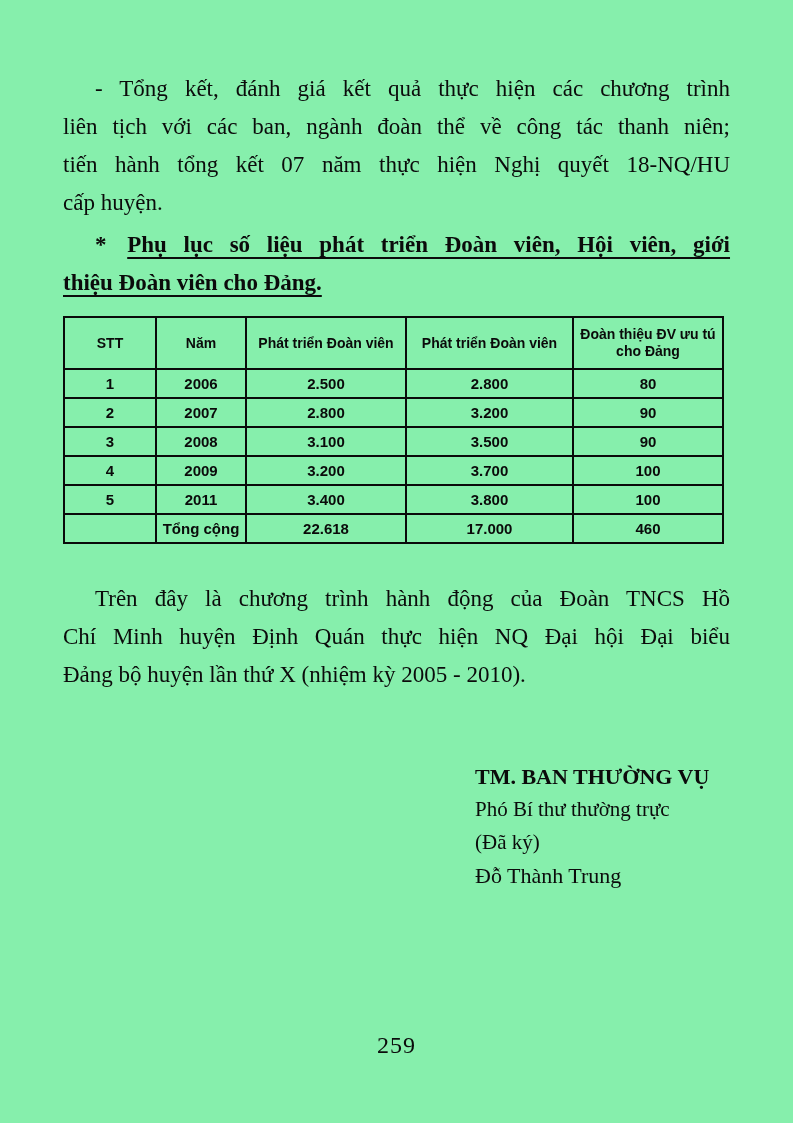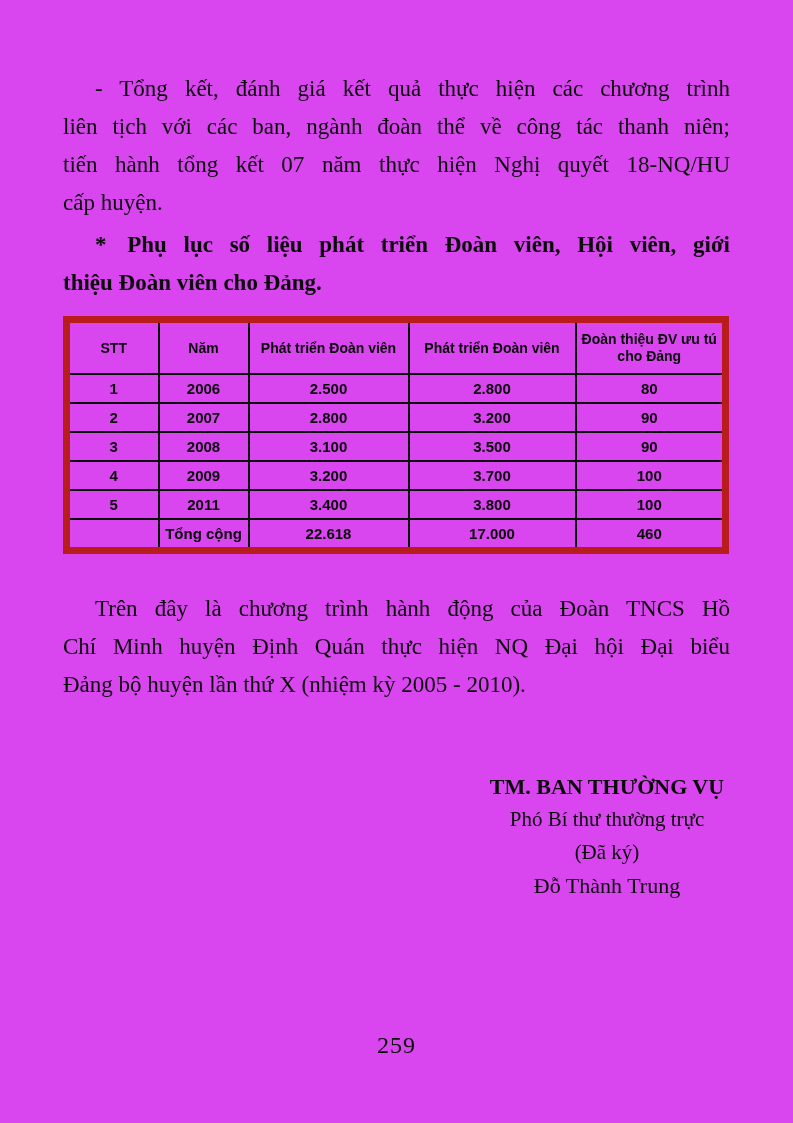--- a/index.html
+++ b/index.html
@@ -4,21 +4,21 @@
 <style>
   html, body {
     margin: 0;
     padding: 0;
     background: #ffffff;
   }
   .page {
     position: relative;
     width: 793px;
     height: 1123px;
-    background: #d946ef;
+    background: #86efac;
     color: #0b0b0b;
     font-family: "Liberation Serif", "DejaVu Serif", serif;
     overflow: hidden;
   }
   .content {
     padding: 70px 63px 0 63px; 
   }
   
   .para { font-size: 23px; line-height: 38px; }
   .line {
@@ -32,40 +32,41 @@
   }
   .line.indent { padding-left: 32px; }
   
   .heading {
     font-size: 23px;
     line-height: 38px;
     font-weight: bold;
     margin-top: 4px;
   }
   .heading .underlined {
+    text-decoration: underline;
     text-decoration-thickness: 2px;
     text-underline-offset: 5px;
   }
   .heading .bullet { margin-right: 4px; }
   
   table.datatable {
     margin-top: 14px;
     border-collapse: collapse;
     table-layout: fixed;
     width: 659px;
     font-family: "Liberation Sans", "DejaVu Sans", sans-serif;
     color: #0a0a0a;
   }
   table.datatable th, table.datatable td {
     border: 2px solid #0a0a0a;
     text-align: center;
     vertical-align: middle;
     padding: 0 2px;
   }
-  table.datatable { border: 7px solid #b91c1c; }
+  table.datatable { border: 2px solid #b91c1c; }
   table.datatable th {
     height: 50px;
     font-size: 14px;
     font-weight: bold;
     white-space: pre-line;
     line-height: 17px;
   }
   table.datatable td {
     height: 27px;
     font-size: 15px;
@@ -77,21 +78,20 @@
   .col-pt1  { width: 160px; }
   .col-pt2  { width: 167px; }
   .col-gt   { width: 150px; }
   
   .para.closing { margin-top: 36px; }
   
   .signature {
     margin-top: 66px;
     margin-left: 412px;
     width: 264px;
-    text-align: center;
     font-size: 21px;
     line-height: 33px;
   }
   .signature .sig-org   { font-weight: bold; font-size: 22px; }
   .signature .sig-title { font-weight: normal; }
   .signature .sig-signed{ font-weight: normal; }
   .signature .sig-name  { font-weight: normal; font-size: 22px; }
   
   .page-number {
     position: absolute;

